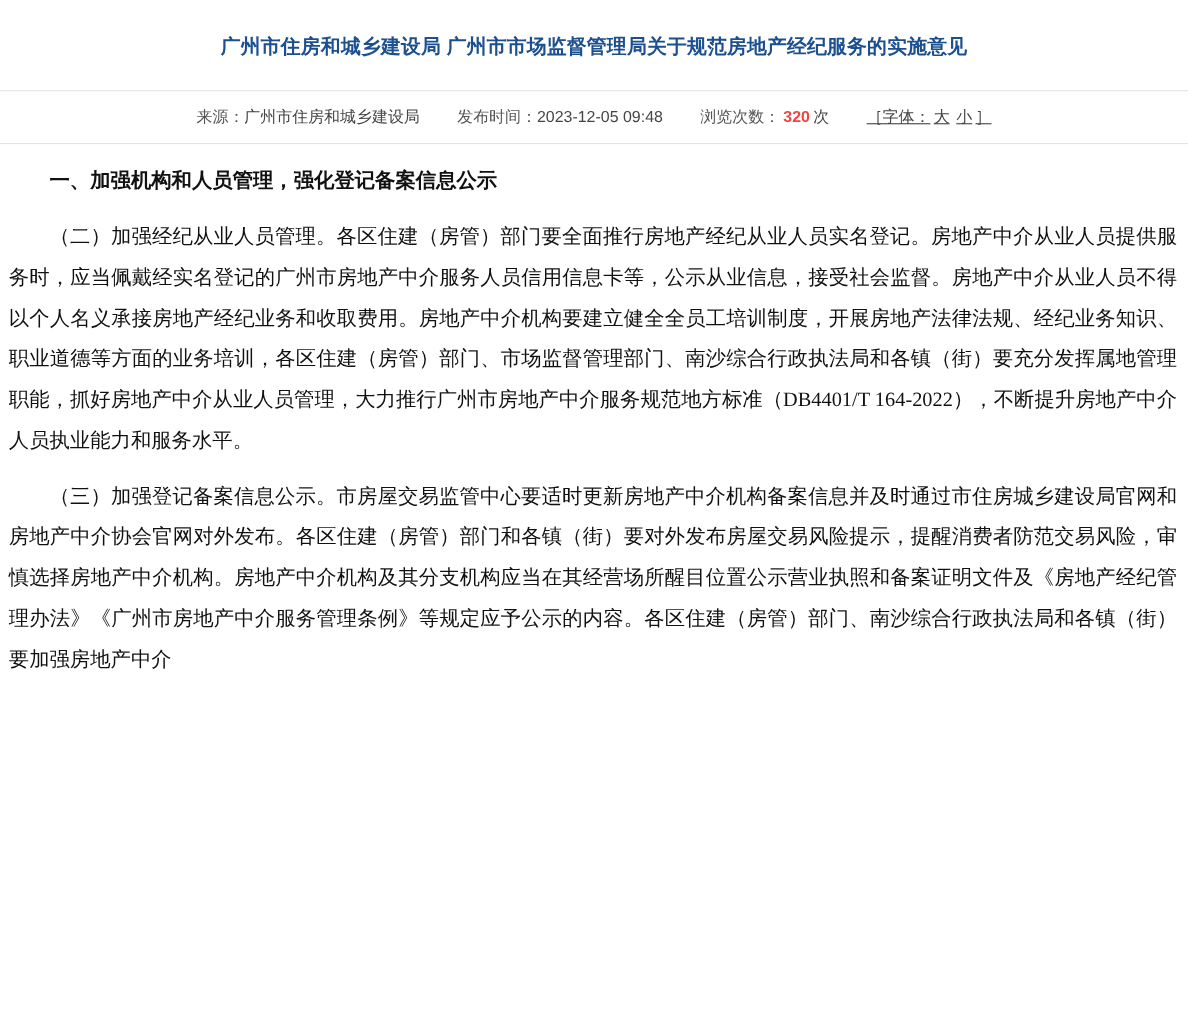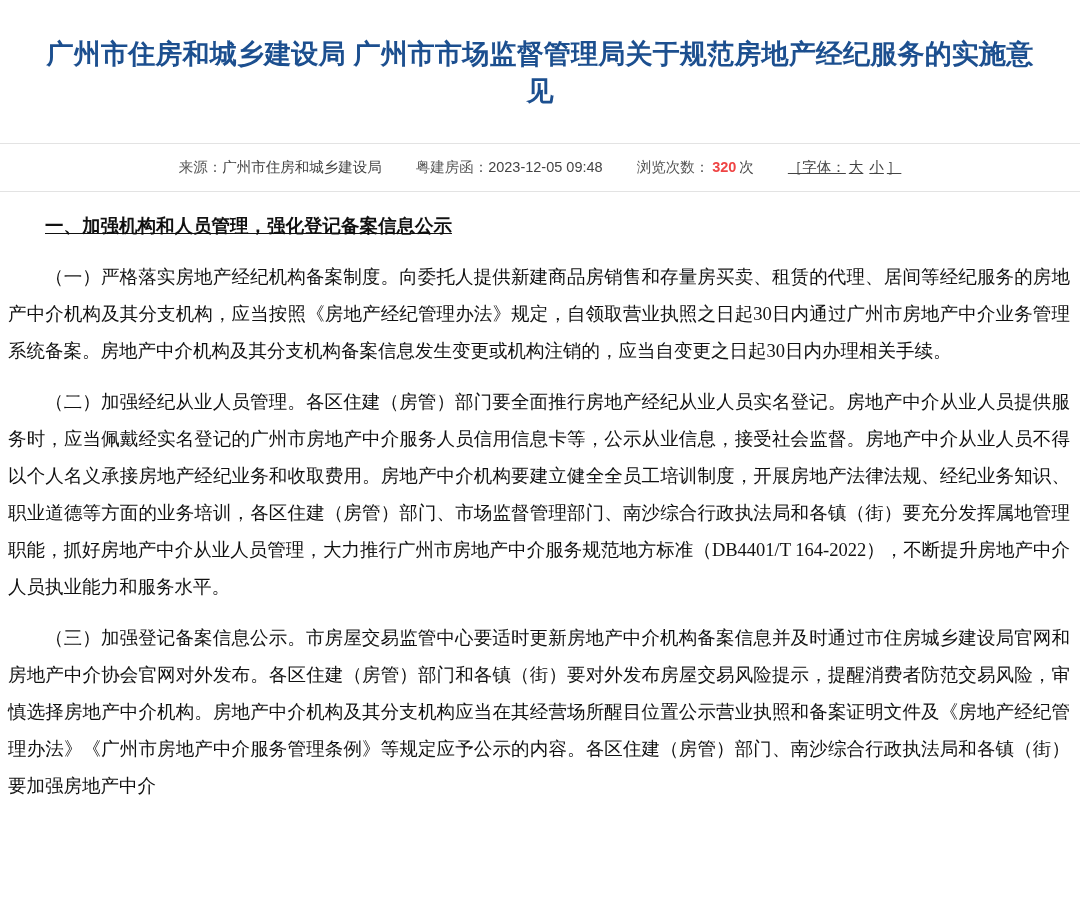--- a/index.html
+++ b/index.html
@@ -17,21 +17,21 @@
     width: 1080px;
     box-sizing: border-box;
     padding: 0;
   }
   .title-wrap {
     padding: 18px 34px 16px 34px;
     border-bottom: 1px solid #e3e3e3;
   }
   .doc-title {
     font-family: "Liberation Sans", "DejaVu Sans", sans-serif;
-    font-size: 27px;
+    font-size: 18px;
     font-weight: bold;
     color: #1c4f8f;
     line-height: 1.35;
     text-align: center;
     letter-spacing: 0.2px;
   }
   .meta-bar {
     display: flex;
     justify-content: center;
     gap: 34px;
@@ -79,47 +79,45 @@
   .p-indent {
     text-indent: 2em;
   }
   .p-noindent {
     text-indent: 0;
   }
   .section-head {
     text-indent: 2em;
     font-weight: bold;
     margin: 22px 0 16px 0;
-    text-decoration: underline;
   }
 </style>
 </head>
 <body>
 
 <div class="page">
 
   <div class="title-wrap">
     <h1 class="doc-title">广州市住房和城乡建设局 广州市市场监督管理局关于规范房地产经纪服务的实施意见</h1>
   </div>
 
   <div class="meta-bar">
     <span class="meta-item">
       <span class="meta-label">来源：</span><span class="meta-value">广州市住房和城乡建设局</span>
     </span>
     <span class="meta-item">
-      <span class="meta-label">粤建房函：</span><span class="meta-value">2023-12-05 09:48</span>
+      <span class="meta-label">发布时间：</span><span class="meta-value">2023-12-05 09:48</span>
     </span>
     <span class="meta-item">
       <span class="meta-label">浏览次数：</span><span class="views-count">320</span><span class="meta-value">次</span>
     </span>
     <span class="font-ctl">
       <span>［字体：</span><a class="fs-link">大</a><a class="fs-link">小</a><span>］</span>
     </span>
   </div>
 
   <div class="content">
     <p class="section-head">一、加强机构和人员管理，强化登记备案信息公示</p>
-    <p class="p-indent">（一）严格落实房地产经纪机构备案制度。向委托人提供新建商品房销售和存量房买卖、租赁的代理、居间等经纪服务的房地产中介机构及其分支机构，应当按照《房地产经纪管理办法》规定，自领取营业执照之日起30日内通过广州市房地产中介业务管理系统备案。房地产中介机构及其分支机构备案信息发生变更或机构注销的，应当自变更之日起30日内办理相关手续。</p>
     <p class="p-indent">（二）加强经纪从业人员管理。各区住建（房管）部门要全面推行房地产经纪从业人员实名登记。房地产中介从业人员提供服务时，应当佩戴经实名登记的广州市房地产中介服务人员信用信息卡等，公示从业信息，接受社会监督。房地产中介从业人员不得以个人名义承接房地产经纪业务和收取费用。房地产中介机构要建立健全全员工培训制度，开展房地产法律法规、经纪业务知识、职业道德等方面的业务培训，各区住建（房管）部门、市场监督管理部门、南沙综合行政执法局和各镇（街）要充分发挥属地管理职能，抓好房地产中介从业人员管理，大力推行广州市房地产中介服务规范地方标准（DB4401/T 164-2022），不断提升房地产中介人员执业能力和服务水平。</p>
     <p class="p-indent">（三）加强登记备案信息公示。市房屋交易监管中心要适时更新房地产中介机构备案信息并及时通过市住房城乡建设局官网和房地产中介协会官网对外发布。各区住建（房管）部门和各镇（街）要对外发布房屋交易风险提示，提醒消费者防范交易风险，审慎选择房地产中介机构。房地产中介机构及其分支机构应当在其经营场所醒目位置公示营业执照和备案证明文件及《房地产经纪管理办法》《广州市房地产中介服务管理条例》等规定应予公示的内容。各区住建（房管）部门、南沙综合行政执法局和各镇（街）要加强房地产中介</p>
   </div>
 
 </div>
 
 </body></html>

